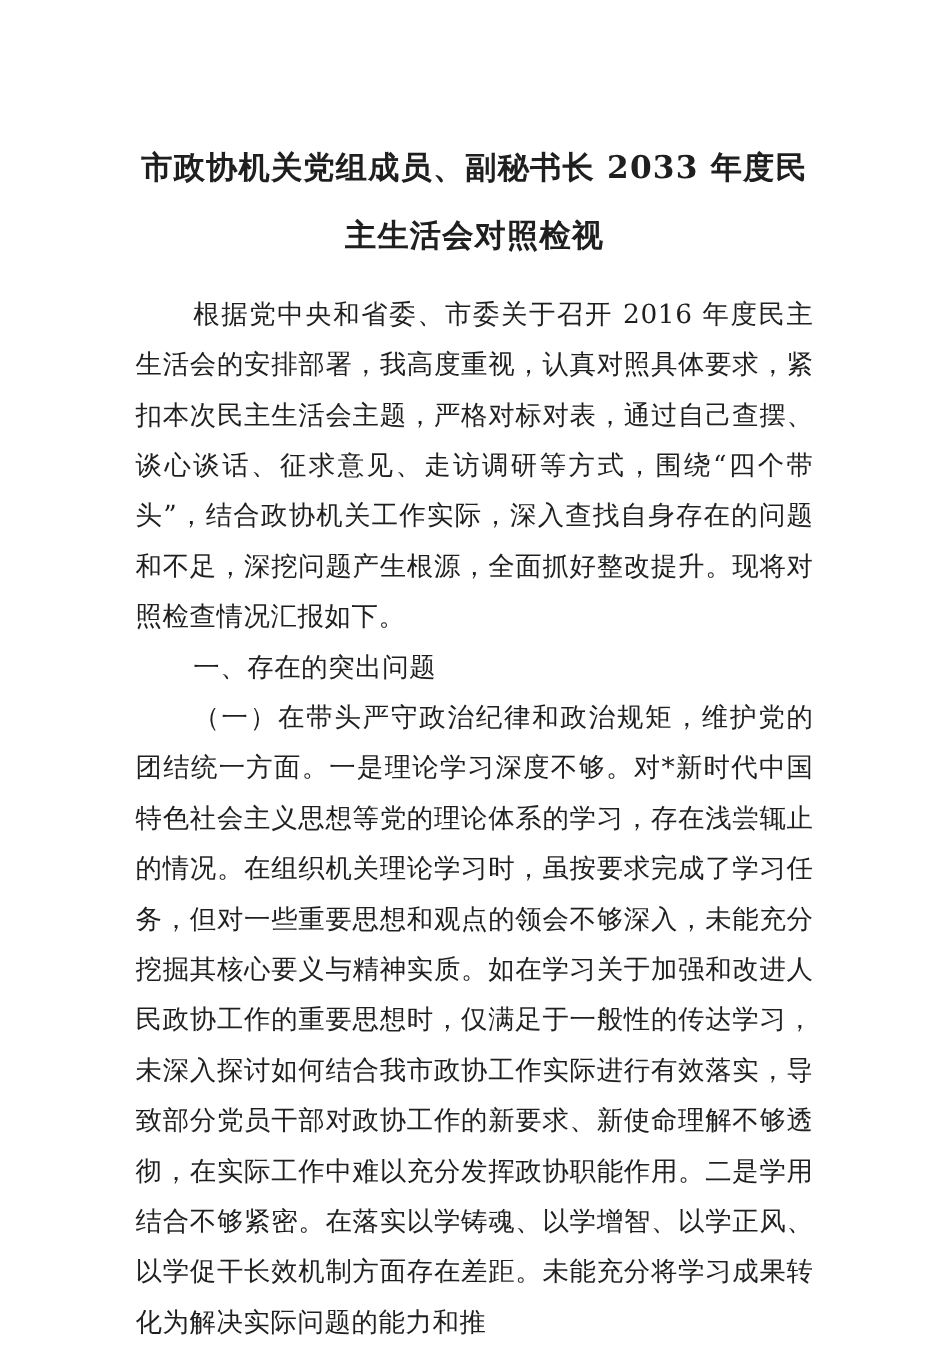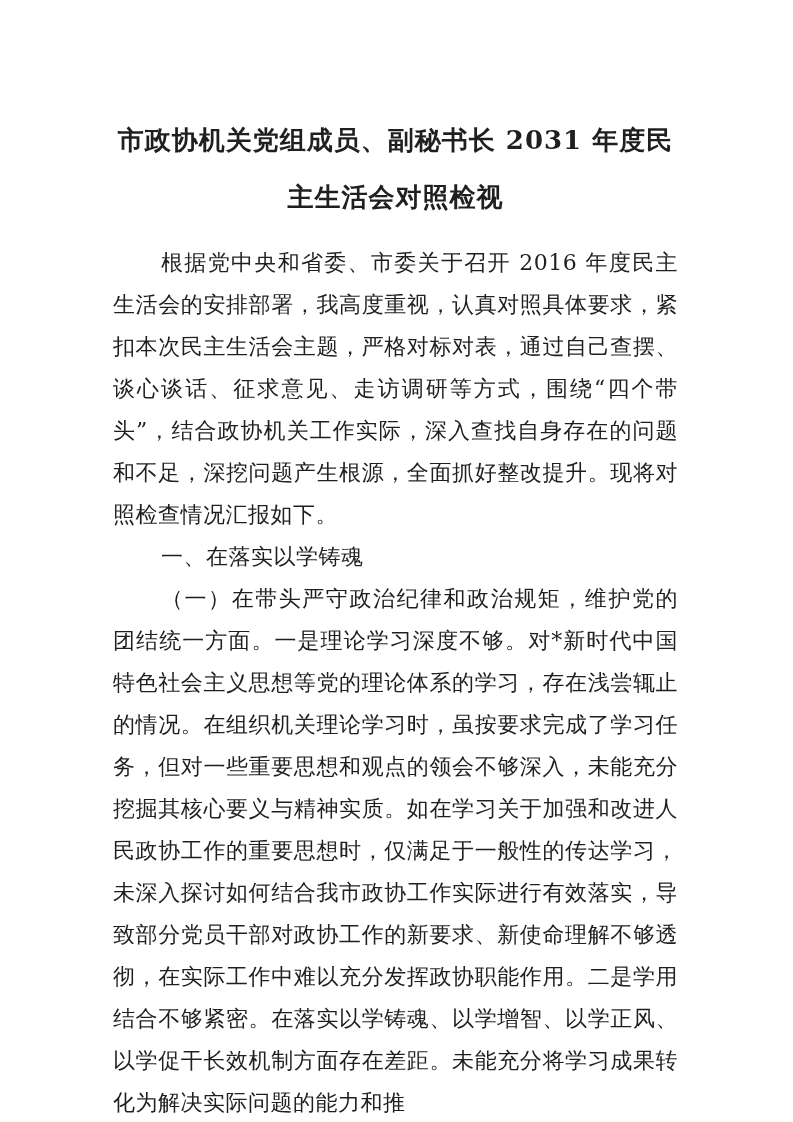--- a/index.html
+++ b/index.html
@@ -36,20 +36,20 @@
     text-indent: 48px;
     letter-spacing: 0.5px;
     color: #1f1f1f;
     word-break: break-all;
   }
 </style>
 </head>
 <body>
 
 <div class="page">
-  <h1 class="doc-title">市政协机关党组成员、副秘书长 2031 年度民主生活会对照检视</h1>
+  <h1 class="doc-title">市政协机关党组成员、副秘书长 2033 年度民主生活会对照检视</h1>
 
   <p class="para">根据党中央和省委、市委关于召开 2016 年度民主生活会的安排部署，我高度重视，认真对照具体要求，紧扣本次民主生活会主题，严格对标对表，通过自己查摆、谈心谈话、征求意见、走访调研等方式，围绕“四个带头”，结合政协机关工作实际，深入查找自身存在的问题和不足，深挖问题产生根源，全面抓好整改提升。现将对照检查情况汇报如下。</p>
 
-  <p class="para">一、在落实以学铸魂</p>
+  <p class="para">一、存在的突出问题</p>
 
   <p class="para">（一）在带头严守政治纪律和政治规矩，维护党的团结统一方面。一是理论学习深度不够。对*新时代中国特色社会主义思想等党的理论体系的学习，存在浅尝辄止的情况。在组织机关理论学习时，虽按要求完成了学习任务，但对一些重要思想和观点的领会不够深入，未能充分挖掘其核心要义与精神实质。如在学习关于加强和改进人民政协工作的重要思想时，仅满足于一般性的传达学习，未深入探讨如何结合我市政协工作实际进行有效落实，导致部分党员干部对政协工作的新要求、新使命理解不够透彻，在实际工作中难以充分发挥政协职能作用。二是学用结合不够紧密。在落实以学铸魂、以学增智、以学正风、以学促干长效机制方面存在差距。未能充分将学习成果转化为解决实际问题的能力和推</p>
 </div>
 
 </body></html>

